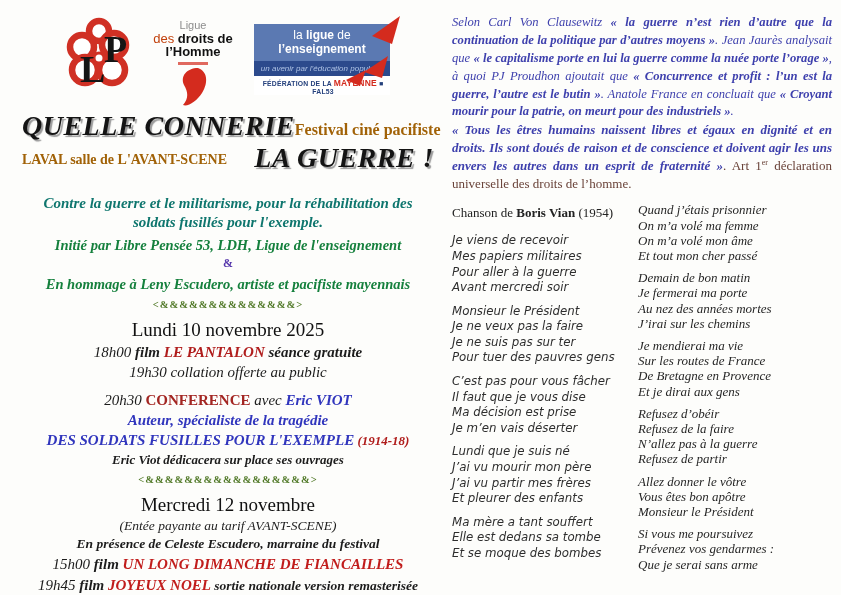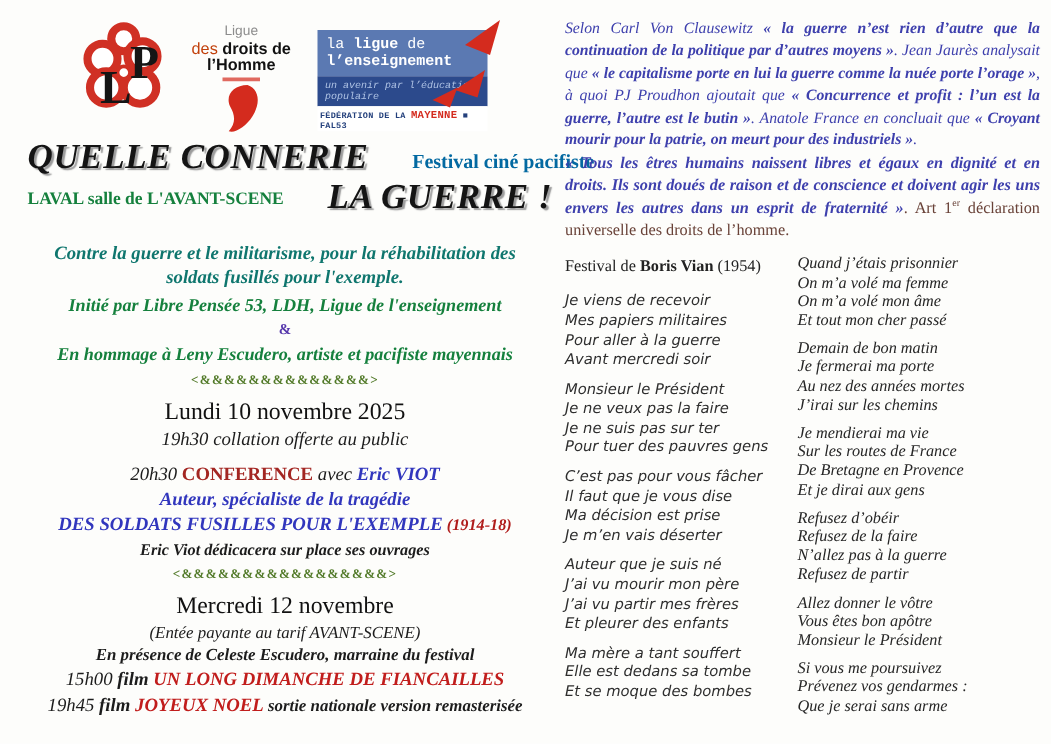--- a/index.html
+++ b/index.html
@@ -13,36 +13,36 @@
   .lp-logo{margin-top:2px;}
   .ldh{width:102px;margin-top:6px;font-family:"Liberation Sans","DejaVu Sans",sans-serif;line-height:1.05;}
   .ldh-l1{color:#8d8d8d;font-size:11px;}
   .ldh-l2{font-size:13px;color:#111;}
   .ldh-l2 .lt{color:#c2410c;font-weight:400;}
   .ldh-l2 b,.ldh-l3{font-weight:700;color:#111;}
   .ldh-l3{font-size:13px;}
   .ldh-redline{width:30px;height:3px;background:#e0695f;margin:3px auto 1px;}
   .ldh-comma{display:block;margin:0 auto;}
 
-  .lde{width:136px;margin-top:10px;position:relative;text-align:left;
-       font-family:Liberation Mono, monospace;}
+  .lde{width:136px;margin-top:10px;position:relative;text-align:center;
+       font-family:Liberation Sans, sans-serif;}
   .lde-top{background:#5b79b2;color:#fff;font-size:12px;line-height:1.15;padding:5px 7px 4px;}
   .lde-top b{font-weight:700;}
   .lde-mid{background:#2c4a8c;color:#aec2e4;font-size:8px;font-style:italic;padding:3px 6px;}
   .lde-bot{background:#fff;color:#24407c;font-size:6.8px;font-weight:700;padding:2px 0 0 2px;letter-spacing:.2px;}
   .lde-bot .may{color:#d42b1e;font-size:8.5px;}
   .lde-arrows{position:absolute;right:-14px;top:-10px;}
 
   
   .title-block{margin-top:4px;}
-  .title-row{display:flex;justify-content:space-between;align-items:flex-end;gap:35px;}
+  .title-row{display:flex;justify-content:space-between;align-items:flex-end;}
   .big-title{font-style:italic;font-weight:700;font-size:28px;letter-spacing:.5px;color:#141414;
              text-shadow:2px 2px 1px #9b9b9b;white-space:nowrap;}
-  .festival{font-weight:700;font-size:16px;color:#0369a1;padding-bottom:3px;white-space:nowrap;}
-  .venue{font-weight:700;font-size:14px;color:#15803d;padding-bottom:6px;white-space:nowrap;}
+  .festival{font-weight:700;font-size:16px;color:#a16207;padding-bottom:3px;white-space:nowrap;}
+  .venue{font-weight:700;font-size:14px;color:#a16207;padding-bottom:6px;white-space:nowrap;}
 
   .mission{margin-top:20px;font-style:italic;font-weight:700;font-size:15px;line-height:1.28;color:#0f766e;}
   .initiated,.homage{font-style:italic;font-weight:700;font-size:14.5px;color:#15803d;margin-top:5px;}
   .amp{font-weight:700;font-size:12px;color:#5536ab;margin-top:2px;}
   .sep{color:#527a29;font-weight:700;font-size:10.5px;letter-spacing:1px;margin-top:6px;}
 
   .date-title{font-weight:400;font-size:19px;color:#111;margin-top:9px;}
   .evline{font-size:15px;margin-top:3px;color:#1c1c1c;}
   .ti{font-style:italic;}
   .tbi{font-style:italic;font-weight:700;}
@@ -135,20 +135,21 @@
       </div>
     </div>
 
     <div class="mission">Contre la guerre et le militarisme, pour la réhabilitation des soldats fusillés pour l'exemple.</div>
     <div class="initiated">Initié par Libre Pensée 53, LDH, Ligue de l'enseignement</div>
     <div class="amp">&amp;</div>
     <div class="homage">En hommage à Leny Escudero, artiste et pacifiste mayennais</div>
     <div class="sep">&lt;&amp;&amp;&amp;&amp;&amp;&amp;&amp;&amp;&amp;&amp;&amp;&amp;&amp;&amp;&gt;</div>
 
     <div class="date-title">Lundi 10 novembre 2025</div>
+    <div class="evline"><span class="ti">18h00 </span><span class="tbi">film </span><span class="tbi red">LE PANTALON</span><span class="tbi"> séance gratuite</span></div>
     <div class="evline ti">19h30 collation offerte au public</div>
     <div class="evline" style="margin-top:11px;"><span class="ti">20h30 </span><span class="conf-title">CONFERENCE</span><span class="ti"> avec </span><span class="tbi blue">Eric VIOT</span></div>
     <div class="evline tbi blue">Auteur, spécialiste de la tragédie</div>
     <div class="evline"><span class="tbi blue">DES  SOLDATS FUSILLES POUR L'EXEMPLE</span><span class="tbi red smaller"> (1914-18)</span></div>
     <div class="evline tbi smaller">Eric Viot dédicacera sur place ses ouvrages</div>
     <div class="sep">&lt;&amp;&amp;&amp;&amp;&amp;&amp;&amp;&amp;&amp;&amp;&amp;&amp;&amp;&amp;&amp;&amp;&amp;&gt;</div>
 
     <div class="date-title">Mercredi 12 novembre</div>
     <div class="entry-line">(Entée payante au tarif AVANT-SCENE)</div>
     <div class="presence-line">En présence de Celeste Escudero, marraine du festival</div>
@@ -157,42 +158,42 @@
   </div>
 
   <div class="right-col">
 
     <div class="p1"><span>Selon Carl Von Clausewitz </span><b>« la guerre n’est rien d’autre que la continuation de la politique par d’autres moyens »</b><span>. Jean Jaurès analysait que </span><b>« le capitalisme porte en lui la guerre comme la nuée porte l’orage »</b><span>, à quoi PJ Proudhon ajoutait que </span><b>« Concurrence et profit : l’un est la guerre, l’autre est le butin »</b><span>. Anatole France en concluait que </span><b>« Croyant mourir pour la patrie, on meurt pour des industriels »</b><span>.</span></div>
 
     <div class="p2"><span>« Tous les êtres humains naissent libres et égaux en dignité et en droits. Ils sont doués de raison et de conscience et doivent agir les uns envers les autres dans un esprit de fraternité »</span><span class="tail"><span>. Art 1</span><sup>er</sup><span> déclaration universelle des droits de l’homme.</span></span></div>
 
     <div class="poem-wrap">
       <div class="poem-col1">
-        <div class="byline"><span>Festival de </span><b>Boris Vian</b><span> (1954)</span></div>
+        <div class="byline"><span>Chanson de </span><b>Boris Vian</b><span> (1954)</span></div>
         <div>
             <div class="stanza">
               <div class="pline">Je viens de recevoir</div>
               <div class="pline">Mes papiers militaires</div>
               <div class="pline">Pour aller à la guerre</div>
               <div class="pline">Avant mercredi soir</div>
             </div>
             <div class="stanza">
               <div class="pline">Monsieur le Président</div>
               <div class="pline">Je ne veux pas la faire</div>
               <div class="pline">Je ne suis pas sur ter</div>
               <div class="pline">Pour tuer des pauvres gens</div>
             </div>
             <div class="stanza">
               <div class="pline">C’est pas pour vous fâcher</div>
               <div class="pline">Il faut que je vous dise</div>
               <div class="pline">Ma décision est prise</div>
               <div class="pline">Je m’en vais déserter</div>
             </div>
             <div class="stanza">
-              <div class="pline">Auteur que je suis né</div>
+              <div class="pline">Lundi que je suis né</div>
               <div class="pline">J’ai vu mourir mon père</div>
               <div class="pline">J’ai vu partir mes frères</div>
               <div class="pline">Et pleurer des enfants</div>
             </div>
             <div class="stanza">
               <div class="pline">Ma mère a tant souffert</div>
               <div class="pline">Elle est dedans sa tombe</div>
               <div class="pline">Et se moque des bombes</div>
             </div>
           </div>

